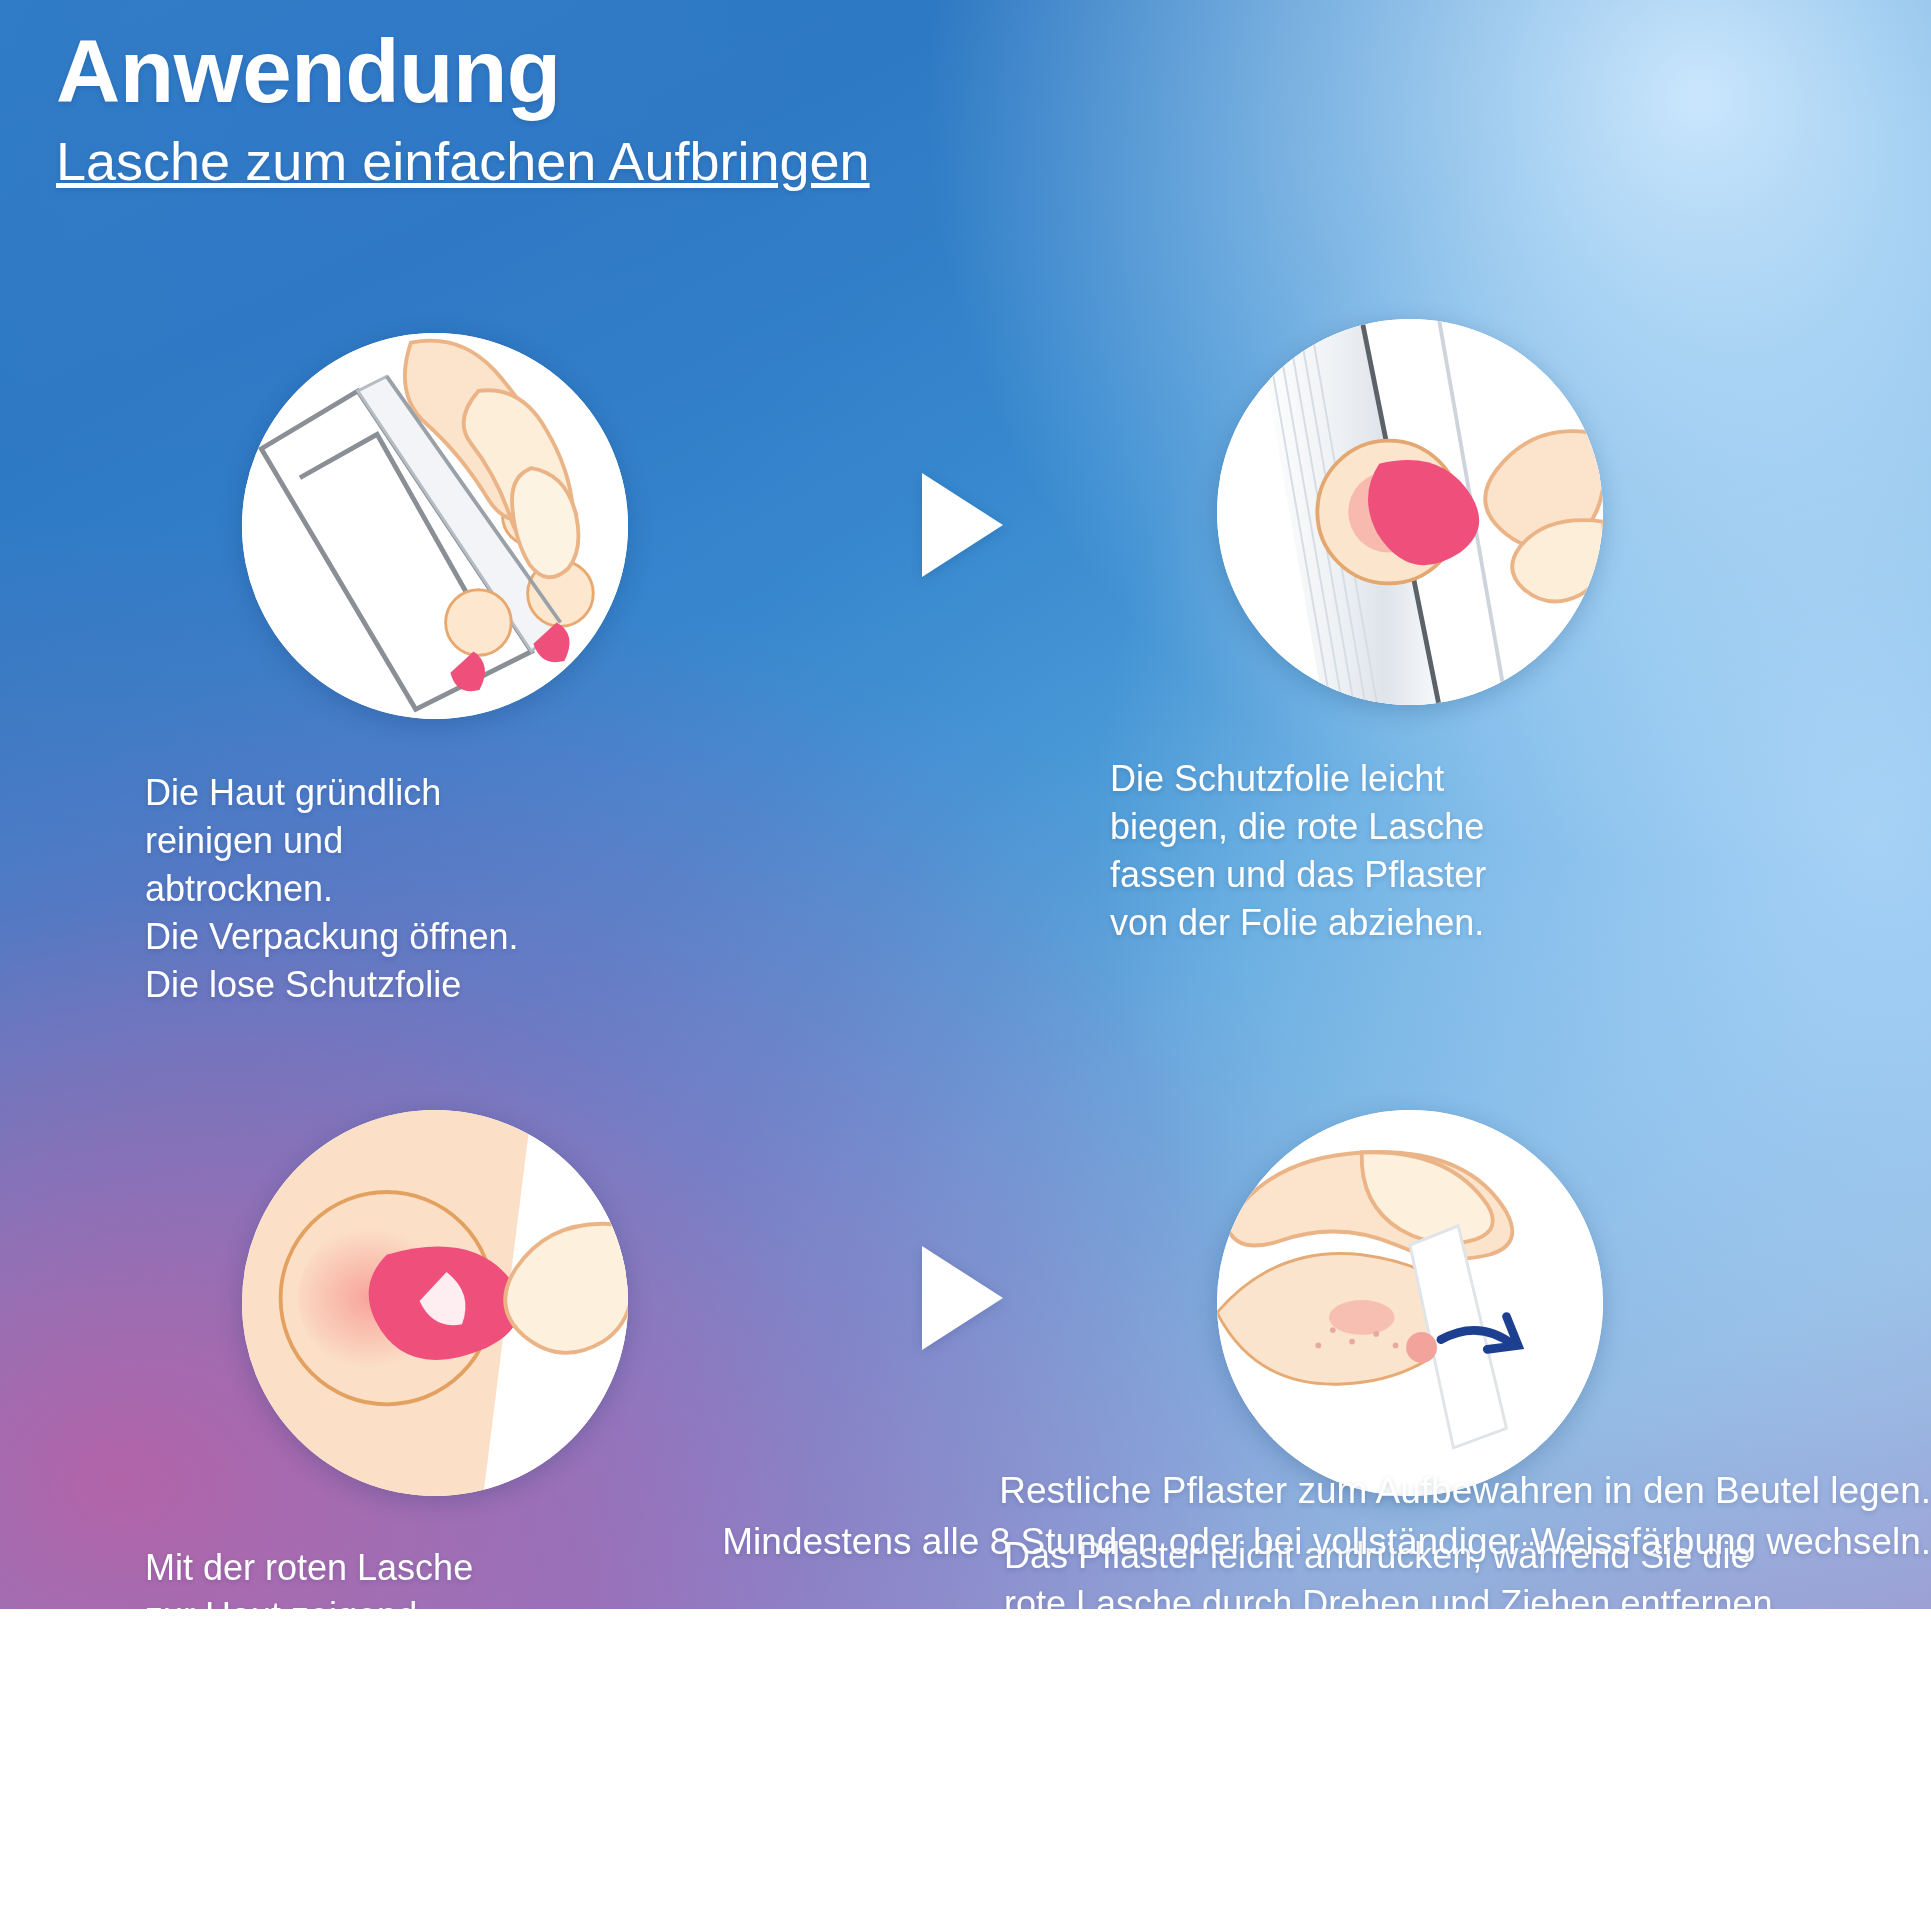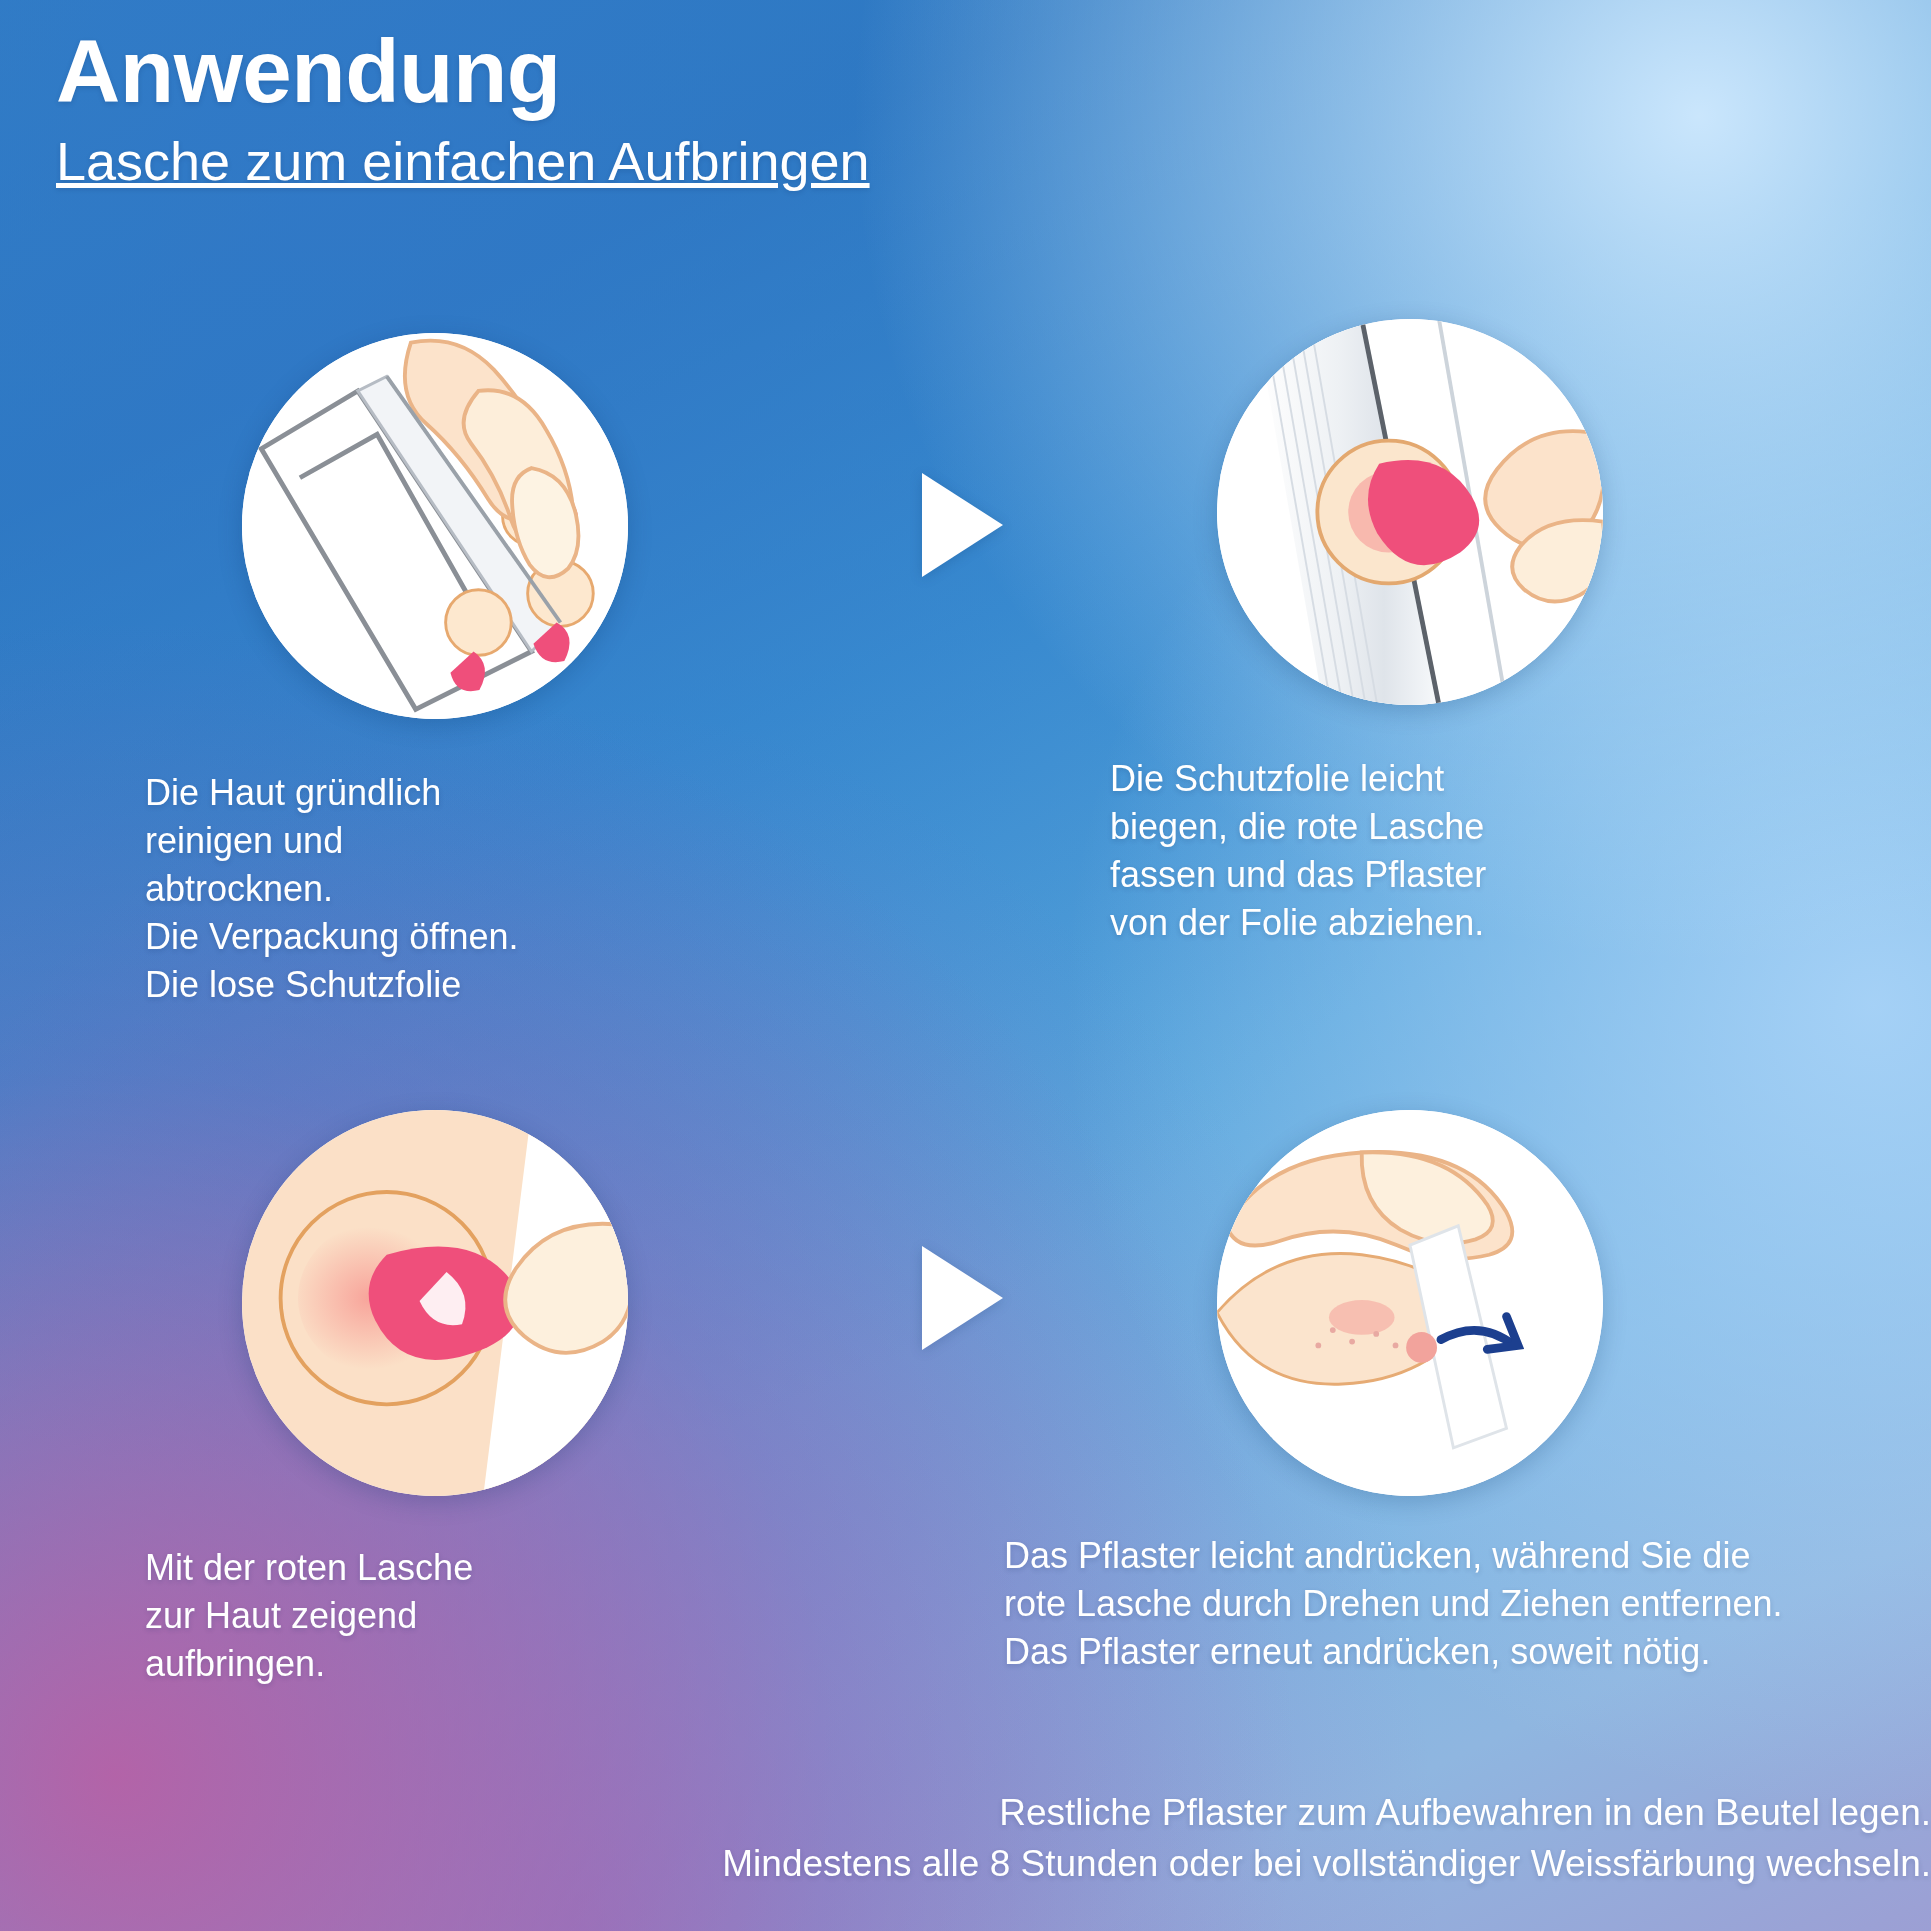--- a/index.html
+++ b/index.html
@@ -10,21 +10,21 @@
     width: 1931px;
     height: 1931px;
     overflow: hidden;
     font-family: "Liberation Sans", sans-serif;
     color: #ffffff;
   }
 
   .poster {
     position: relative;
     width: 1931px;
-    height: 1931px;
+    height: 1609px;
     background:
       radial-gradient(circle at 88% 6%, rgba(210,235,255,0.95) 0%, rgba(210,235,255,0.0) 34%),
       radial-gradient(circle at 97% 52%, rgba(175,215,250,0.85) 0%, rgba(175,215,250,0.0) 38%),
       radial-gradient(ellipse at 6% 92%, rgba(190,90,160,0.85) 0%, rgba(150,80,165,0.25) 28%, rgba(150,80,165,0.0) 46%),
       radial-gradient(ellipse at 30% 100%, rgba(150,95,185,0.55) 0%, rgba(120,95,190,0.0) 45%),
       radial-gradient(circle at 18% 10%, rgba(50,120,200,0.75) 0%, rgba(50,120,200,0.0) 55%),
       linear-gradient(155deg, #2f7fc4 0%, #2b79c0 18%, #3a90d2 38%, #5aa6dc 58%, #7ab4e2 74%, #8fb6e0 86%, #9c9fd4 100%);
       overflow: hidden;
   }
 

